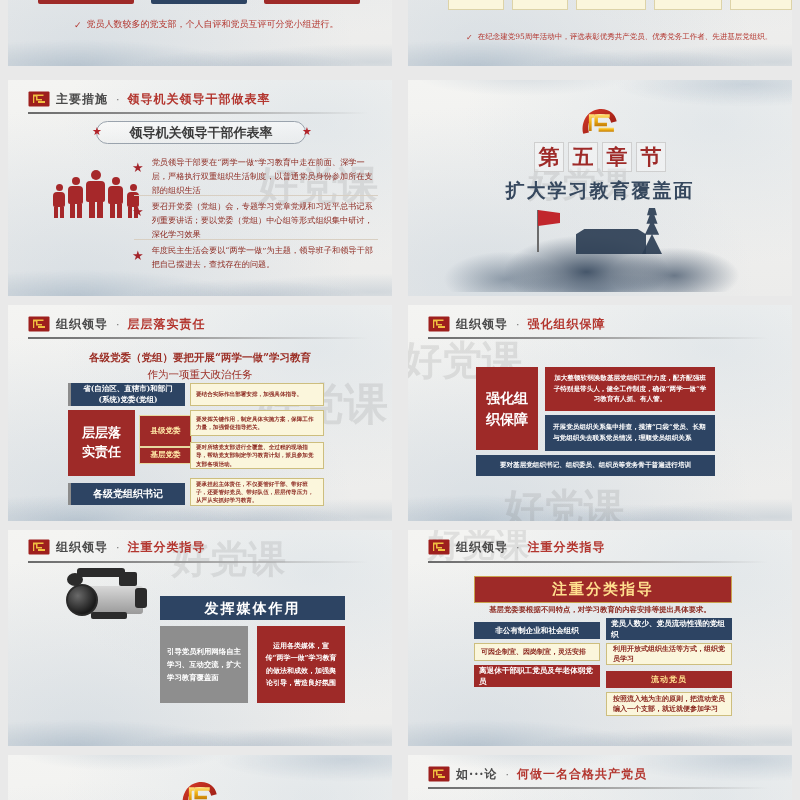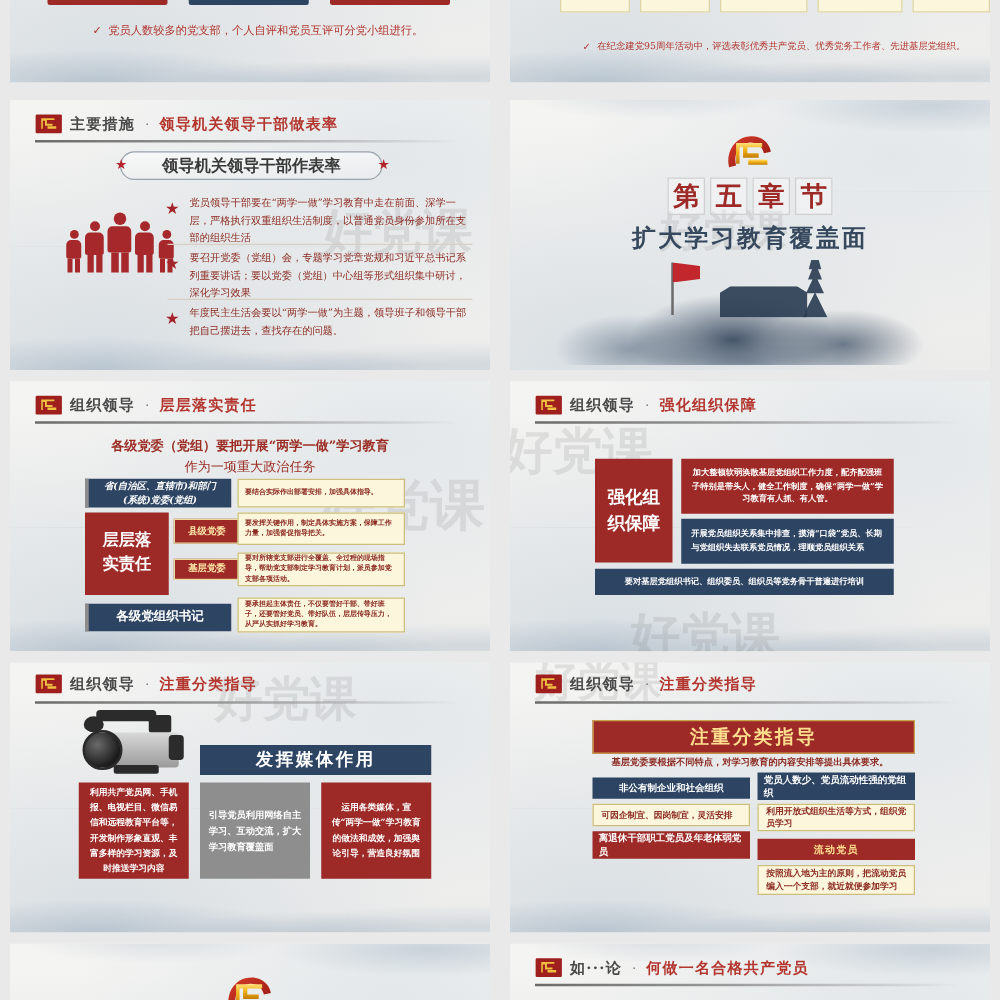--- a/index.html
+++ b/index.html
@@ -304,29 +304,29 @@
     <div style="position:absolute;left:0;right:0;top:44px;text-align:center;">
       <div style="font-family:'DejaVu Serif',serif;font-weight:bold;color:#9b2d24;font-size:10.5px;line-height:1.6;">各级党委（党组）要把开展“两学一做”学习教育</div>
       <div style="font-family:'DejaVu Serif',serif;font-weight:normal;color:#9b2d24;font-size:10.5px;line-height:1.6;">作为一项重大政治任务</div>
     </div>
 
     <div class="box red" style="left:60px;top:105px;width:67px;height:66px;flex-direction:column;">
       <span class="t" style="font-size:13px;">层层落</span>
       <span class="t" style="font-size:13px;">实责任</span>
     </div>
 
-    <div class="box navy" style="left:60px;top:78px;width:117px;height:23px;flex-direction:column;border-left:3px solid #8c8c8c;font-style:italic;">
+    <div class="box navy" style="left:60px;top:78px;width:117px;height:23px;flex-direction:column;border-left:3px solid #8c8c8c;">
       <span class="t" style="font-size:7.5px;">省(自治区、直辖市)和部门</span>
       <span class="t" style="font-size:7.5px;">(系统)党委(党组)</span>
     </div>
     <div class="box cream" style="left:182px;top:78px;width:134px;height:23px;padding:0 5px;justify-content:flex-start;">
       <span class="t" style="font-size:5.6px;text-align:left;">要结合实际作出部署安排，加强具体指导。</span>
     </div>
 
-    <div class="box red" style="left:131px;top:110px;width:53px;height:20px;border:1px solid #e7d9a0;">
+    <div class="box red" style="left:131px;top:110px;width:53px;height:32px;border:1px solid #e7d9a0;">
       <span class="t" style="font-size:7.5px;color:#ffe9a8;">县级党委</span>
     </div>
     <div class="box cream" style="left:182px;top:105px;width:134px;height:26px;padding:0 5px;justify-content:flex-start;">
       <span class="t" style="font-size:5.6px;text-align:left;">要发挥关键作用，制定具体实施方案，保障工作力量，加强督促指导把关。</span>
     </div>
 
     <div class="box red" style="left:131px;top:142px;width:53px;height:17px;border:1px solid #e7d9a0;">
       <span class="t" style="font-size:7.5px;color:#ffe9a8;">基层党委</span>
     </div>
     <div class="box cream" style="left:182px;top:137px;width:134px;height:27px;padding:0 5px;justify-content:flex-start;">
@@ -405,23 +405,20 @@
       <div class="body" style="left:22px;top:18px;width:60px;height:28px;"></div>
       <div class="hood" style="left:74px;top:20px;width:12px;height:20px;"></div>
       <div class="lens" style="left:5px;top:16px;width:32px;height:32px;"></div>
       <div class="hood" style="left:30px;top:44px;width:36px;height:7px;border-radius:2px;"></div>
     </div>
 
     <div class="box navy" style="left:152px;top:66px;width:185px;height:24px;">
       <span class="t" style="font-size:14px;letter-spacing:2px;">发挥媒体作用</span>
     </div>
 
-    <div class="box red" style="left:55px;top:96px;width:88px;height:77px;padding:0 7px;">
-      <span class="t" style="font-size:7px;line-height:1.75;">利用共产党员网、手机报、电视栏目、微信易信和远程教育平台等，开发制作形象直观、丰富多样的学习资源，及时推送学习内容</span>
-    </div>
     <div class="box gray" style="left:152px;top:96px;width:88px;height:77px;padding:0 7px;justify-content:flex-start;">
       <span class="t" style="font-size:7.4px;line-height:1.8;text-align:left;">引导党员利用网络自主学习、互动交流，扩大学习教育覆盖面</span>
     </div>
     <div class="box red" style="left:249px;top:96px;width:88px;height:77px;padding:0 7px;">
       <span class="t" style="font-size:7px;line-height:1.75;">运用各类媒体，宣传“两学一做”学习教育的做法和成效，加强舆论引导，营造良好氛围</span>
     </div>
   </div>
 
   <div class="slide" style="left:408px;top:530px;width:384px;height:216px;">
     <div class="ink"></div>

